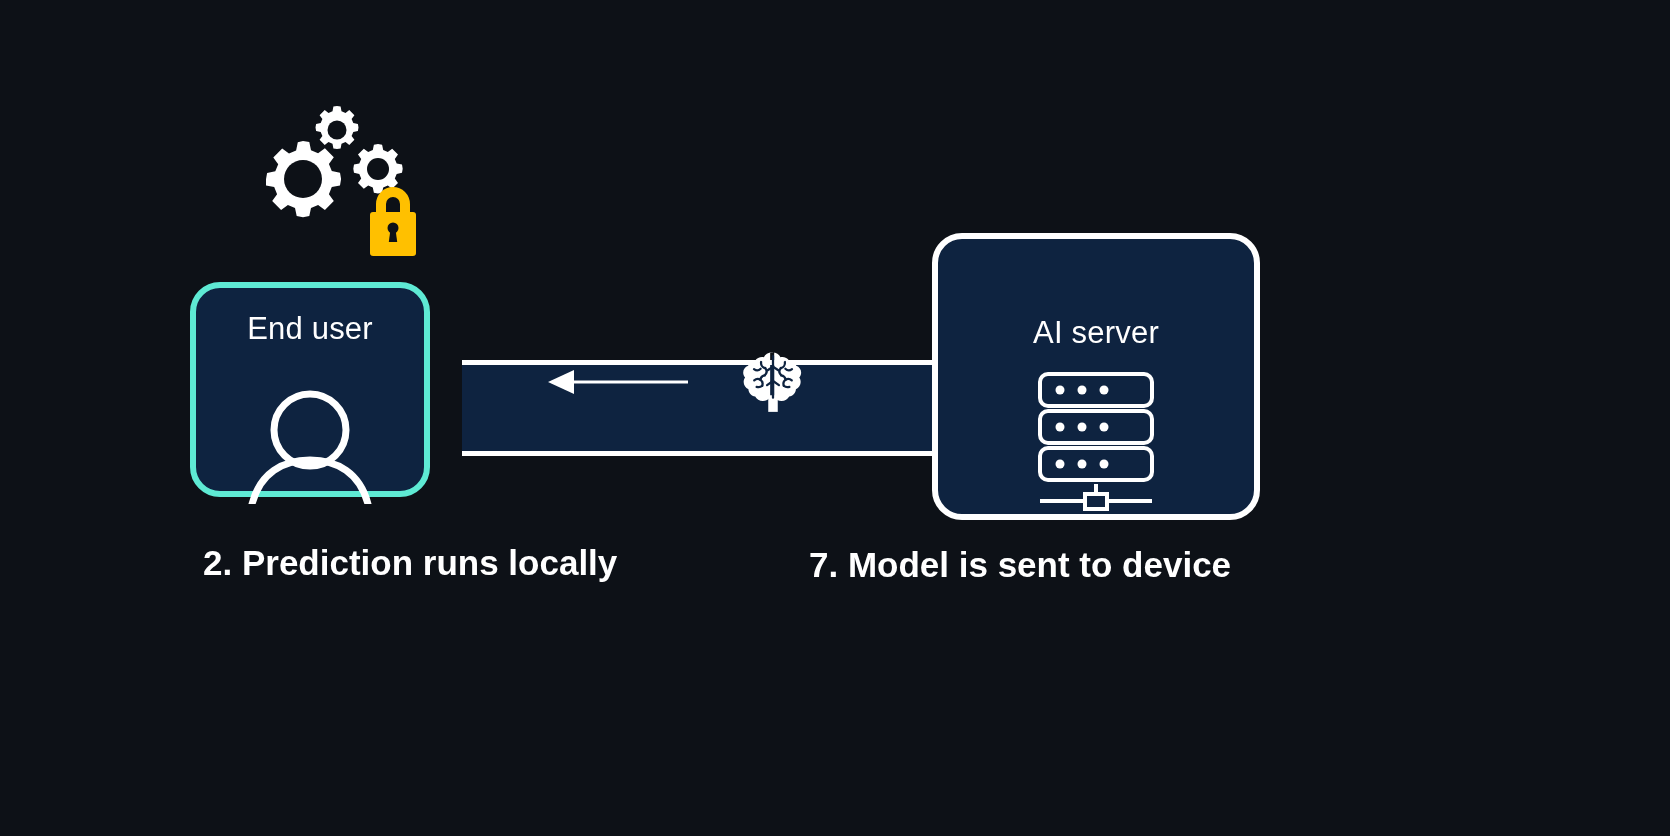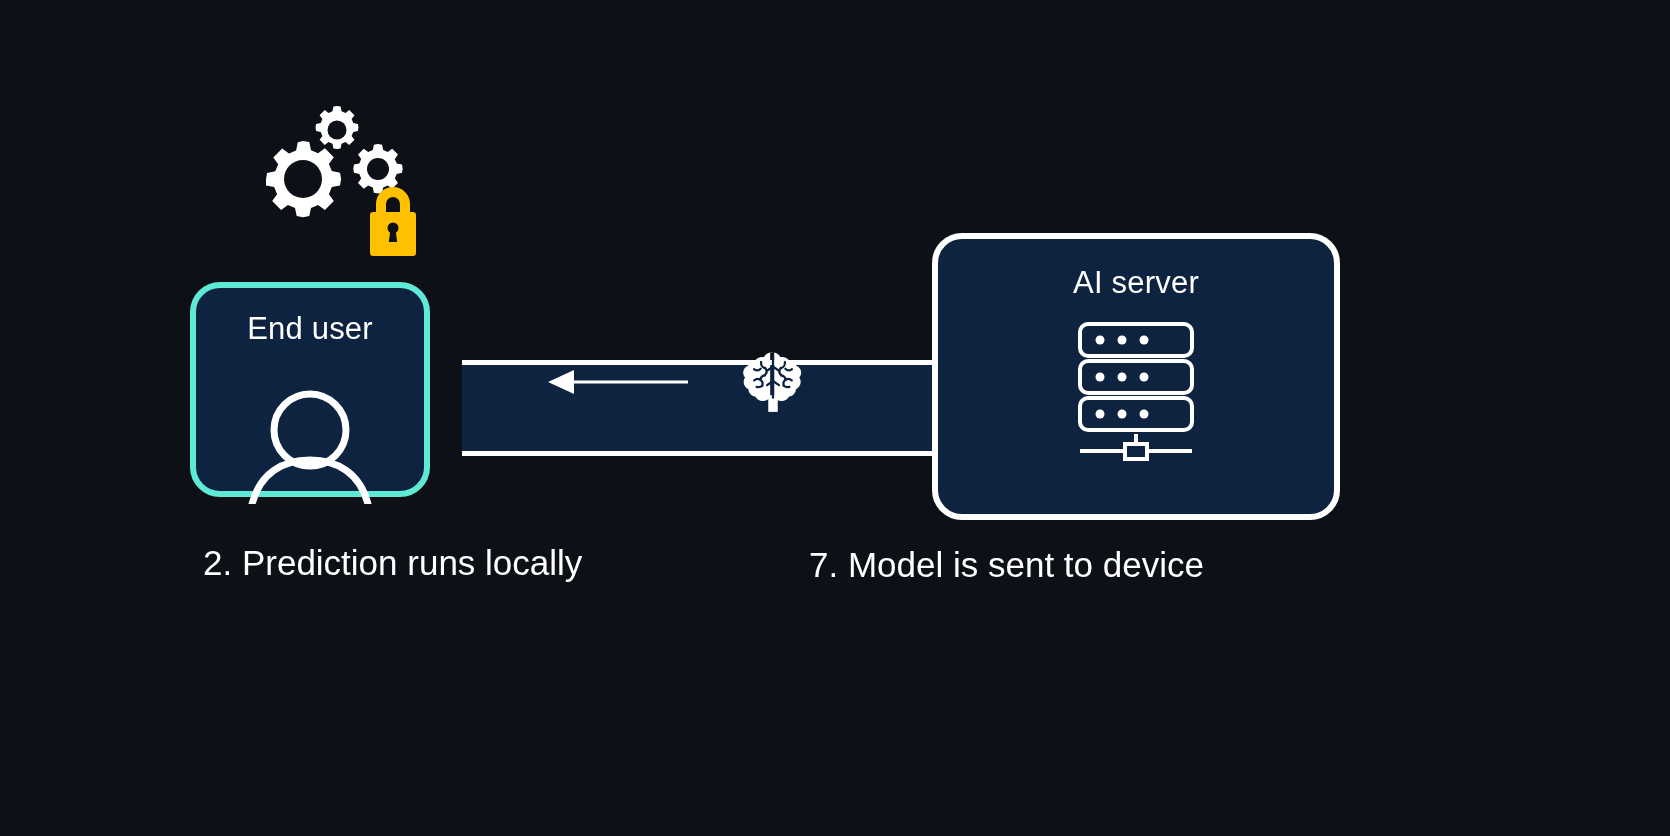--- a/index.html
+++ b/index.html
@@ -49,23 +49,24 @@
     left: 190px;
     top: 282px;
     width: 240px;
     height: 215px;
     border: 6px solid #5eead4;
     gap: 32px;
   }
   .node-ai-server {
     left: 932px;
     top: 233px;
-    width: 408px;
+    width: 328px;
     height: 287px;
     border: 6px solid #ffffff;
+    justify-content: flex-end;
   }
 
   .node-title {
     color: #ffffff;
     font-size: 31px;
     font-weight: 400;
     letter-spacing: 0.2px;
     line-height: 1;
     white-space: nowrap;
   }
@@ -106,21 +107,21 @@
     width: 150px;
     height: 40px;
     line-height: 0;
   }
 
   
   .caption {
     position: absolute;
     color: #ffffff;
     font-size: 35px;
-    font-weight: 400;
+    font-weight: 700;
     line-height: 1;
     white-space: nowrap;
   }
   .caption-left  { left: 203px; top: 545px; }
   .caption-right { left: 809px; top: 547px; }
 </style>
 </head>
 <body>
 
 <div id="canvas">

